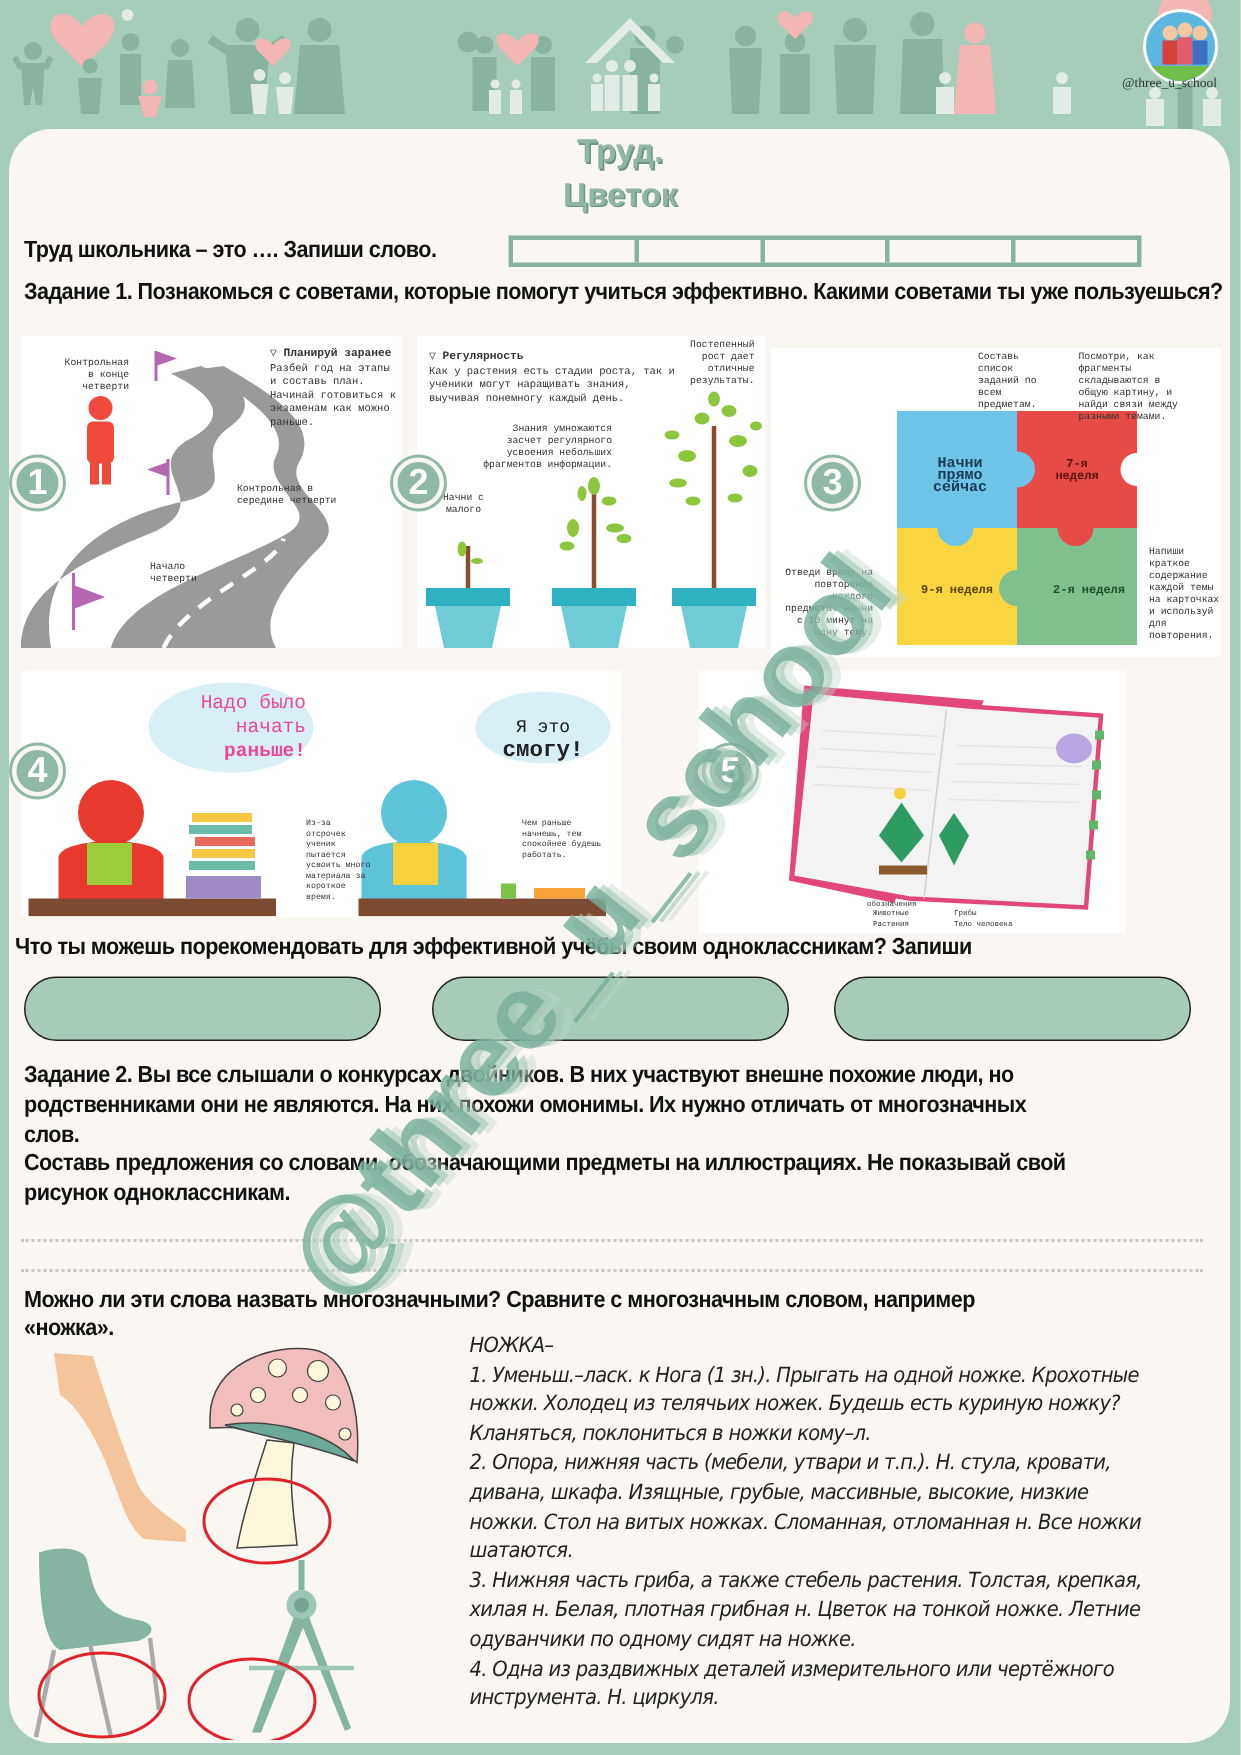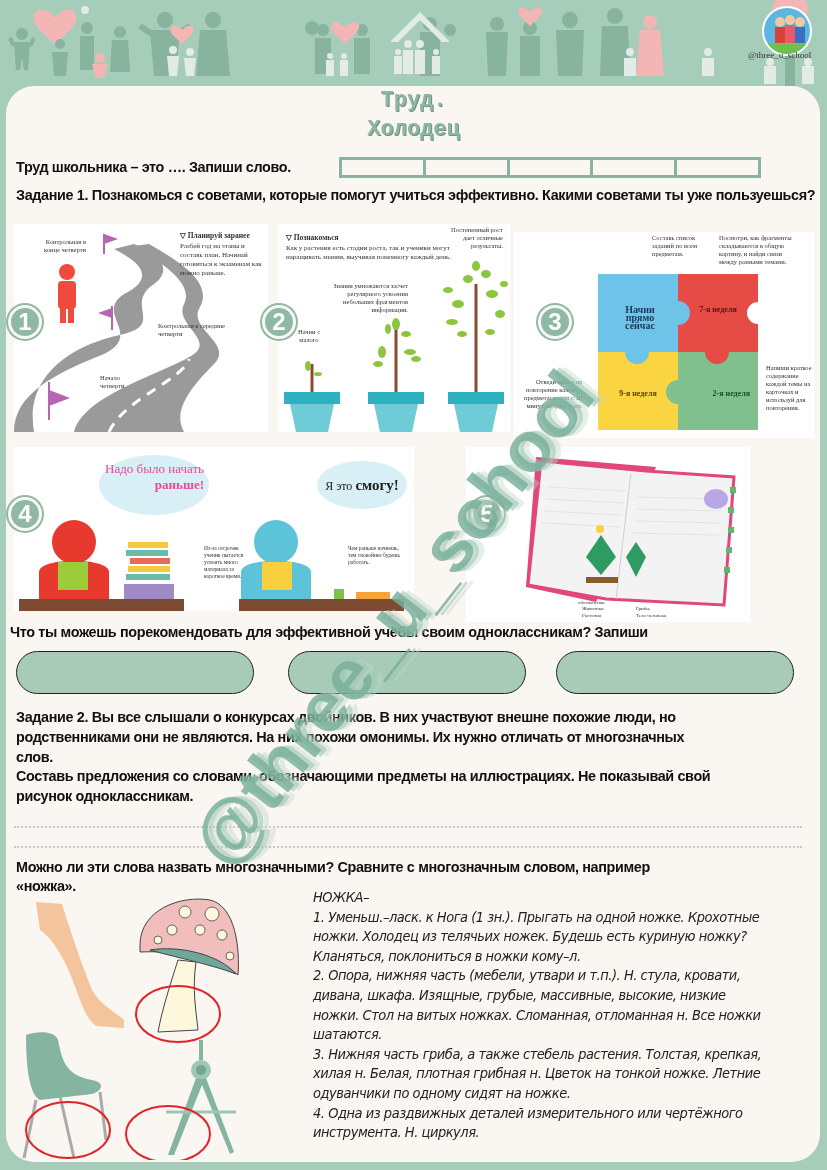--- a/index.html
+++ b/index.html
@@ -3,28 +3,28 @@
 <meta charset="utf-8">
 <style>
   * { box-sizing: border-box; margin: 0; padding: 0; }
   html, body { width: 827px; height: 1170px; overflow: hidden; }
   body { background: #a6cdb9; font-family: "Liberation Sans Narrow", "Liberation Sans", sans-serif; position: relative; }
   .banner { position: absolute; left: 0; top: 0; width: 827px; height: 86px; background: #a6cdb9; overflow: hidden; }
   .banner svg { position: absolute; left: 0; top: 0; }
   .logo { position: absolute; left: 762px; top: 6px; width: 50px; height: 50px; border-radius: 50%; background: #5cb6e0; border: 2px solid #fff; overflow: hidden; }
   .logo-handle { position: absolute; left: 748px; top: 50px; font-family: "Liberation Serif", serif; font-size: 9px; color: #333; }
   .sheet { position: absolute; left: 6px; top: 86px; width: 814px; height: 1076px; background: #faf6f1; border-radius: 28px; }
-  .title { position: absolute; left: 0; width: 827px; text-align: center; font-family: Liberation Mono, monospace; font-weight: bold; color: #8fb5a3; font-size: 22px; text-shadow: 1px 1px 0 #6d9482; }
+  .title { position: absolute; left: 0; width: 827px; text-align: center; font-family: Liberation Sans, sans-serif; font-weight: bold; color: #8fb5a3; font-size: 22px; text-shadow: 1px 1px 0 #6d9482; }
   .txt { position: absolute; left: 16px; color: #111; font-family: "Liberation Sans", sans-serif; font-weight: bold; font-size: 15.5px; letter-spacing: -0.4px; line-height: 19.5px; transform: scaleX(0.93); transform-origin: left top; }
   .wordbox { position: absolute; left: 339px; top: 157px; width: 422px; height: 21px; border: 3px solid #87b3a0; display: flex; background: #faf6f1; }
   .wordbox div { flex: 1; border-right: 3px solid #87b3a0; }
   .wordbox div:last-child { border-right: none; }
   .panel { position: absolute; background: #fff; overflow: hidden; }
   .num { position: absolute; width: 34px; height: 34px; border-radius: 50%; background: #8fb8a6; border: 3px solid #faf6f1; box-shadow: 0 0 0 2px #8fb8a6; color: #fff; font-family: "Liberation Sans", sans-serif; font-weight: bold; font-size: 24px; text-align: center; line-height: 28px; }
-  .small { position: absolute; font-family: Liberation Serif, serif; font-size: 6.5px; color: #333; line-height: 8px; }
+  .small { position: absolute; font-family: Liberation Mono, monospace; font-size: 6.5px; color: #333; line-height: 8px; }
   .small b { font-size: 7.5px; }
   .pill { position: absolute; top: 651px; height: 43px; border: 1.5px solid #222; border-radius: 22px; background: #a7cbb7; }
   .dotline { position: absolute; left: 14px; width: 788px; border-top: 2px dotted #c8c8c8; }
   .def { position: absolute; left: 313px; top: 888px; width: 495px; font-family: "DejaVu Sans", sans-serif; font-style: italic; font-size: 14px; line-height: 19.6px; color: #222; letter-spacing: -0.5px; transform: scaleX(0.93); transform-origin: left top; }
   .def p { margin: 0; }
   .watermark { position: absolute; left: 150px; top: 430px; width: 700px; pointer-events: none; transform: rotate(-52deg); transform-origin: left top; }
   .wm { position: absolute; font-family: "Liberation Sans", sans-serif; font-weight: bold; font-size: 72px; color: rgba(120,175,155,0.82); text-shadow: 4px 4px 0 rgba(160,200,180,0.6), 8px 8px 0 rgba(190,215,200,0.4); white-space: nowrap; }
 </style>
 </head>
 <body>
@@ -116,21 +116,21 @@
       <circle cx="36" cy="14" r="5" fill="#f2c7a1"></circle>
         <rect x="31" y="19" width="10" height="16" fill="#3d6fbf"></rect>
     </svg>
   </div>
   <div class="logo-handle">@three_u_school</div>
 </div>
 
 <div class="sheet"></div>
 
 <div class="title" style="top:88px;">Труд.</div>
-<div class="title" style="top:117px;">Холодец</div>
+<div class="title" style="top:117px;">Цветок</div>
 
 <div class="txt" style="top:157px;">Труд школьника – это …. Запиши слово.</div>
 <div class="wordbox">
   <div></div>
   <div></div>
   <div></div>
   <div></div>
   <div></div>
 </div>
 
@@ -193,21 +193,21 @@
         <ellipse cx="208" cy="50" rx="5" ry="4"></ellipse>
         <ellipse cx="198" cy="42" rx="4" ry="5"></ellipse>
         <ellipse cx="174" cy="98" rx="6" ry="3"></ellipse>
         <ellipse cx="222" cy="90" rx="5" ry="4"></ellipse>
         <ellipse cx="184" cy="110" rx="5" ry="3"></ellipse>
         <ellipse cx="212" cy="108" rx="5" ry="3"></ellipse>
         <ellipse cx="170" cy="66" rx="5" ry="3"></ellipse>
         <ellipse cx="226" cy="60" rx="4" ry="3"></ellipse>
     </g>
   </svg>
-  <div class="small" style="left:8px; top:10px; width:160px;"><b>▽ Познакомься</b></div>
+  <div class="small" style="left:8px; top:10px; width:160px;"><b>▽ Регулярность</b></div>
   <div class="small" style="left:8px; top:20px; width:165px; font-size:7px; line-height:9px;">Как у растения есть стадии роста, так и ученики могут наращивать знания, выучивая понемногу каждый день.</div>
   <div class="small" style="left:40px; top:58px; width:90px; text-align:right;">Знания умножаются засчет регулярного усвоения небольших фрагментов информации.</div>
   <div class="small" style="left:16px; top:104px; width:30px; text-align:center;">Начни с малого</div>
   <div class="small" style="left:165px; top:2px; width:60px; text-align:right;">Постепенный рост дает отличные результаты.</div>
 </div>
 <div class="num" style="left:262px; top:305px;">2</div>
 
 <div class="panel" style="left:514px; top:232px; width:300px; height:206px;">
   <svg width="300" height="206">
     <rect x="84" y="42" width="80" height="78" fill="#6ec3e8"></rect>

